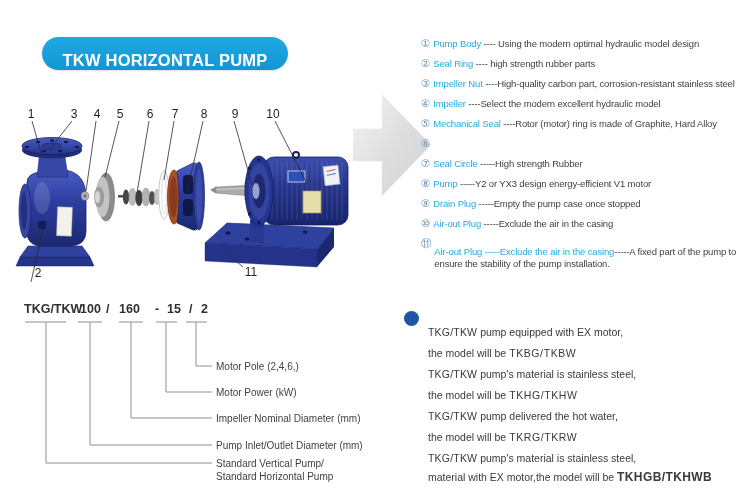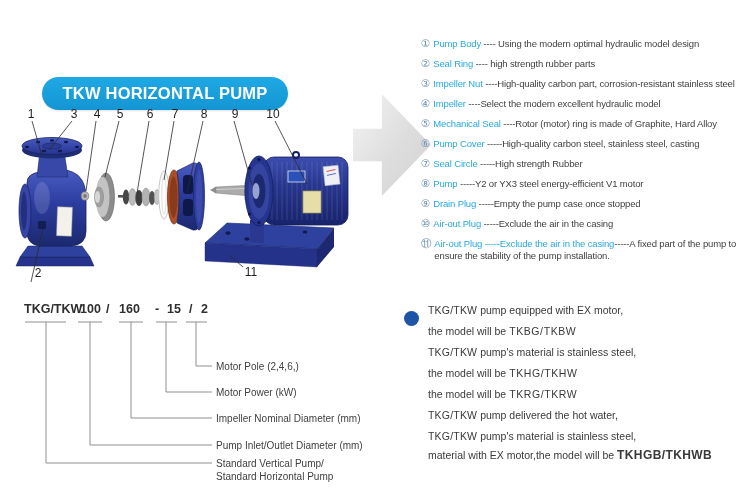--- a/index.html
+++ b/index.html
@@ -7,49 +7,48 @@
     width:756px;height:500px;position:relative;overflow:hidden;
     background:#ffffff;
     font-family:"Liberation Sans","DejaVu Sans",sans-serif;
     -webkit-font-smoothing:antialiased;
   }
   
   .title-pill{
     position:absolute;left:42px;top:37px;width:246px;height:33px;
     border-radius:17px;
     background:linear-gradient(180deg,#1ea9e4 0%,#1495d3 100%);
-    display:flex;align-items:center;justify-content:center;
+    display:flex;align-items:flex-end;justify-content:center;
     box-shadow:0 1px 2px rgba(0,0,0,.12);
-    margin-top:40px;
   }
   .title-pill span{color:#fff;font-weight:bold;font-size:16.5px;letter-spacing:.2px;}
   
   .big-arrow{
     position:absolute;left:353px;top:94px;width:78px;height:102px;
     background:linear-gradient(125deg,#f4f4f4 0%,#ddddde 55%,#d2d2d3 100%);
     clip-path:polygon(0% 34%,37% 34%,37% 0%,100% 50%,37% 100%,37% 66%,0% 66%);
   }
   
   .parts-list{position:absolute;left:421px;top:38px;width:335px;}
   .part-item{
     display:flex;align-items:flex-start;margin-bottom:8.5px;
     font-size:9.5px;line-height:11.5px;letter-spacing:-0.15px;
     white-space:nowrap;color:#3f3f3f;
   }
   .part-item .num{color:#7092b0;font-size:10.5px;margin-right:3px;flex:none;line-height:11.5px;}
   .part-item .pname{color:#29a9e0;text-align:center;}
   .part-item .pdesc{color:#3f3f3f;}
   .part-item.wrap{white-space:normal;}
-  .part-item.wrap .ptext{display:inline-block;width:316px;}
+  .part-item.wrap .ptext{display:inline-block;width:316px;margin-top:8px;}
   
   .note-bullet{
     position:absolute;left:404px;top:311px;width:15px;height:15px;
     border-radius:50%;background:#1e55a5;
   }
-  .notes{position:absolute;left:428px;top:300px;width:326px;font-size:10.5px;color:#3a3a3a;}
+  .notes{position:absolute;left:428px;top:322px;width:326px;font-size:10.5px;color:#3a3a3a;}
   .nline{line-height:21px;white-space:nowrap;}
   .nline.tight{line-height:16px;}
   .brand{letter-spacing:.2px;}
   .mcode{letter-spacing:.6px;}
   .mcode-bold{font-weight:bold;font-size:12px;letter-spacing:.4px;}
   
   svg text{font-family:"Liberation Sans","DejaVu Sans",sans-serif;}
   .tok{font-size:12.5px;font-weight:bold;fill:#2f2f2f;}
   .lbl{font-size:10px;fill:#3f3f3f;}
   .callout-num{font-size:12px;fill:#1e1e1e;}
@@ -219,29 +218,28 @@
   <div class="part-item">
     <span class="num">④</span>
     <span class="ptext"><span class="pname">Impeller</span><span class="pdesc"> ----Select the modern excellent hydraulic model</span></span>
   </div>
   <div class="part-item">
     <span class="num">⑤</span>
     <span class="ptext"><span class="pname">Mechanical Seal</span><span class="pdesc"> ----Rotor (motor) ring is made of Graphite, Hard Alloy</span></span>
   </div>
   <div class="part-item">
     <span class="num">⑥</span>
-    <span class="ptext"><span class="pname">Pump Cover</span><span class="pdesc"> -----High-quality carbon steel, stainless steel, casting</span></span>
   </div>
   <div class="part-item">
     <span class="num">⑦</span>
     <span class="ptext"><span class="pname">Seal Circle</span><span class="pdesc"> -----High strength Rubber</span></span>
   </div>
   <div class="part-item">
     <span class="num">⑧</span>
-    <span class="ptext"><span class="pname">Pump</span><span class="pdesc"> -----Y2 or YX3 steel energy-efficient V1 motor</span></span>
+    <span class="ptext"><span class="pname">Pump</span><span class="pdesc"> -----Y2 or YX3 design energy-efficient V1 motor</span></span>
   </div>
   <div class="part-item">
     <span class="num">⑨</span>
     <span class="ptext"><span class="pname">Drain Plug</span><span class="pdesc"> -----Empty the pump case once stopped</span></span>
   </div>
   <div class="part-item">
     <span class="num">⑩</span>
     <span class="ptext"><span class="pname">Air-out Plug</span><span class="pdesc"> -----Exclude the air in the casing</span></span>
   </div>
   <div class="part-item wrap">
@@ -282,20 +280,20 @@
 <div class="notes">
   <div class="note">
     <div class="nline"><span class="brand">TKG/TKW</span><span> pump equipped with EX motor,</span></div>
     <div class="nline"><span>the model will be </span><span class="mcode">TKBG/TKBW</span></div>
   </div>
   <div class="note">
     <div class="nline"><span class="brand">TKG/TKW</span><span> pump's material is stainless steel,</span></div>
     <div class="nline"><span>the model will be </span><span class="mcode">TKHG/TKHW</span></div>
   </div>
   <div class="note">
+    <div class="nline"><span class="brand">TKG/TKW</span><span> pump delivered the hot water,</span></div>
     <div class="nline"><span>the model will be </span><span class="mcode">TKRG/TKRW</span></div>
-    <div class="nline"><span class="brand">TKG/TKW</span><span> pump delivered the hot water,</span></div>
   </div>
   <div class="note">
     <div class="nline"><span class="brand">TKG/TKW</span><span> pump's material is stainless steel,</span></div>
     <div class="nline tight"><span>material with EX motor,the model will be </span><span class="mcode-bold">TKHGB/TKHWB</span></div>
   </div>
 </div>
 
 </body></html>

